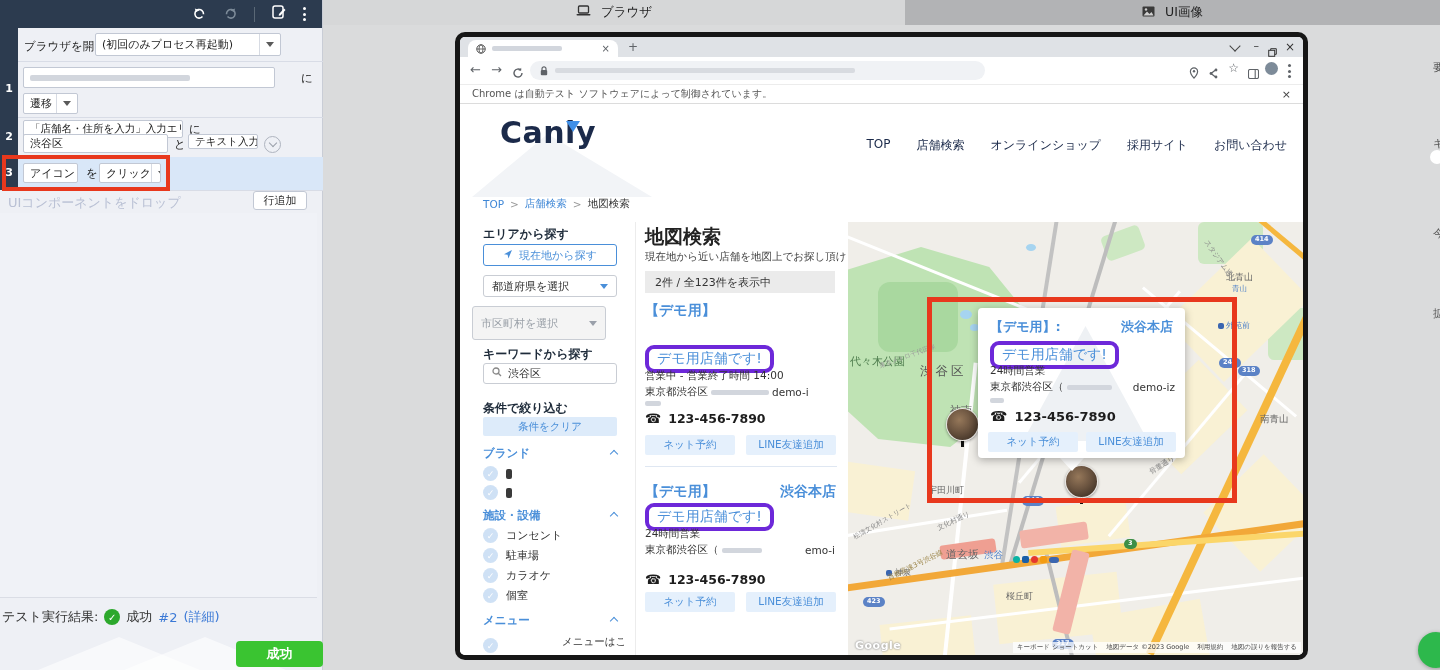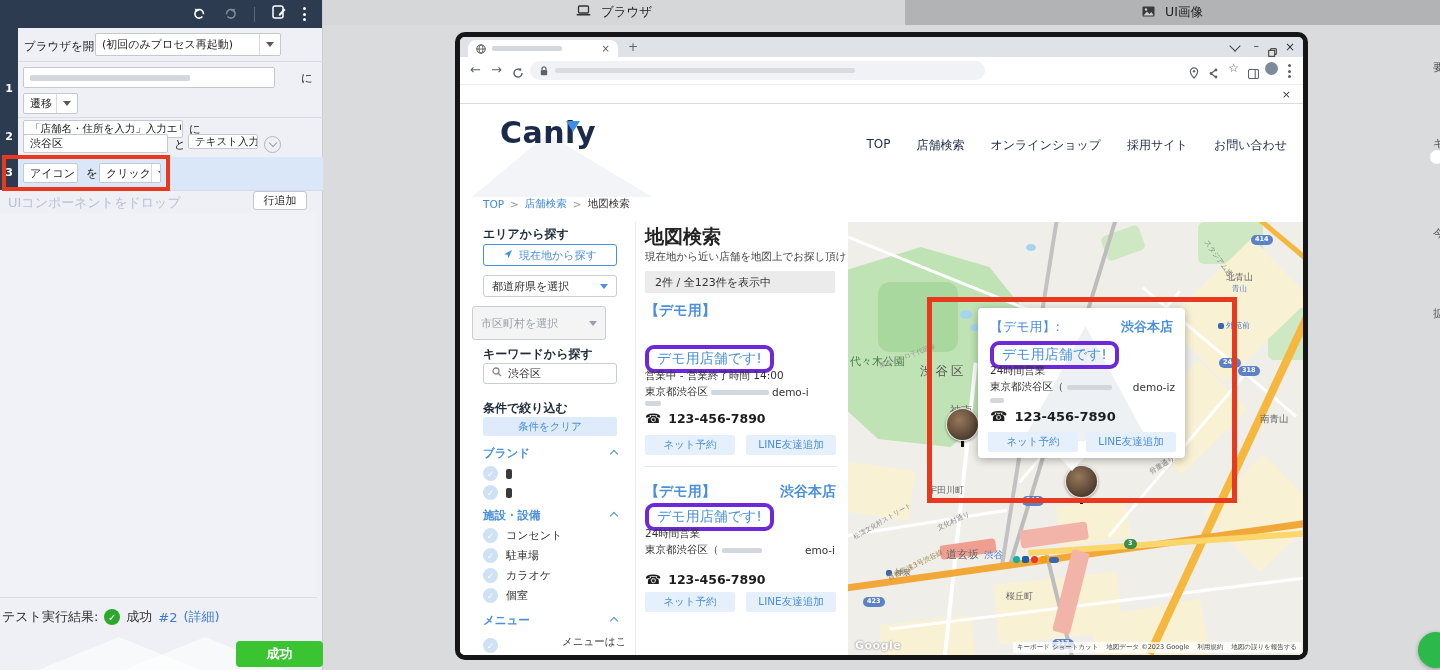--- a/index.html
+++ b/index.html
@@ -293,20 +293,21 @@
       </span>
       <span class="abs" style="right:25px;top:5px;width:13px;height:13px;border-radius:50%;background:#7d8b99"></span>
       <span class="abs kebab" style="right:12px;top:7px">
           <i style="background:#5f6368"></i>
           <i style="background:#5f6368"></i>
           <i style="background:#5f6368"></i>
         </span>
     </div>
 
     <div class="abs bw-infobar">
+      <span>Chrome は自動テスト ソフトウェアによって制御されています。</span>
       <span style="margin-left:auto;color:#444;font-size:11px">×</span>
     </div>
 
     <div class="abs page">
 
       <div class="abs" style="left:12px;top:30px;width:180px;height:63px;background:#f2f4f7;clip-path:polygon(42% 0,0 100%,100% 100%)"></div>
       <div class="abs" style="left:40px;top:14px">
         <span class="logo">Canly</span>
         <span class="abs" style="left:66px;top:3px;width:0;height:0;border-left:7px solid transparent;border-right:7px solid transparent;border-top:11px solid #3f8fe8"></span>
       </div>
@@ -514,21 +515,21 @@
         <span class="shield green" style="left:276px;top:317px">3</span>
 
         <div class="mstem" style="left:113px;top:216px"></div>
         <div class="marker" style="left:98px;top:186px"></div>
         <div class="mstem" style="left:232px;top:273px"></div>
         <div class="marker" style="left:217px;top:243px"></div>
 
         <div class="popup-tail"></div>
         <div class="popup">
           <div class="wm-tri"></div>
-          <span class="abs" style="left:12px;top:10px;color:#4a8fd9;font-size:13px;font-weight:normal">【デモ用】:</span>
+          <span class="abs" style="left:12px;top:10px;color:#4a8fd9;font-size:13px;font-weight:bold">【デモ用】:</span>
           <span class="abs" style="right:12px;top:10px;color:#4a8fd9;font-size:13px;font-weight:bold">渋谷本店</span>
           <span class="pill" style="left:12px;top:33px">デモ用店舗です!</span>
           <span class="abs" style="left:12px;top:56px;font-size:10.5px;color:#333">24時間営業</span>
           <div class="abs" style="left:12px;top:72px;width:185px;font-size:10.5px;color:#333;display:flex;align-items:center;gap:3px">
             <span>東京都渋谷区（</span>
             <span class="redact" style="width:45px;height:5px"></span>
             <span style="margin-left:auto">demo-iz</span>
           </div>
           <span class="redact abs" style="left:12px;top:90px;width:14px;height:5px"></span>
           <div class="phone" style="left:12px;top:100px;font-size:13px">

